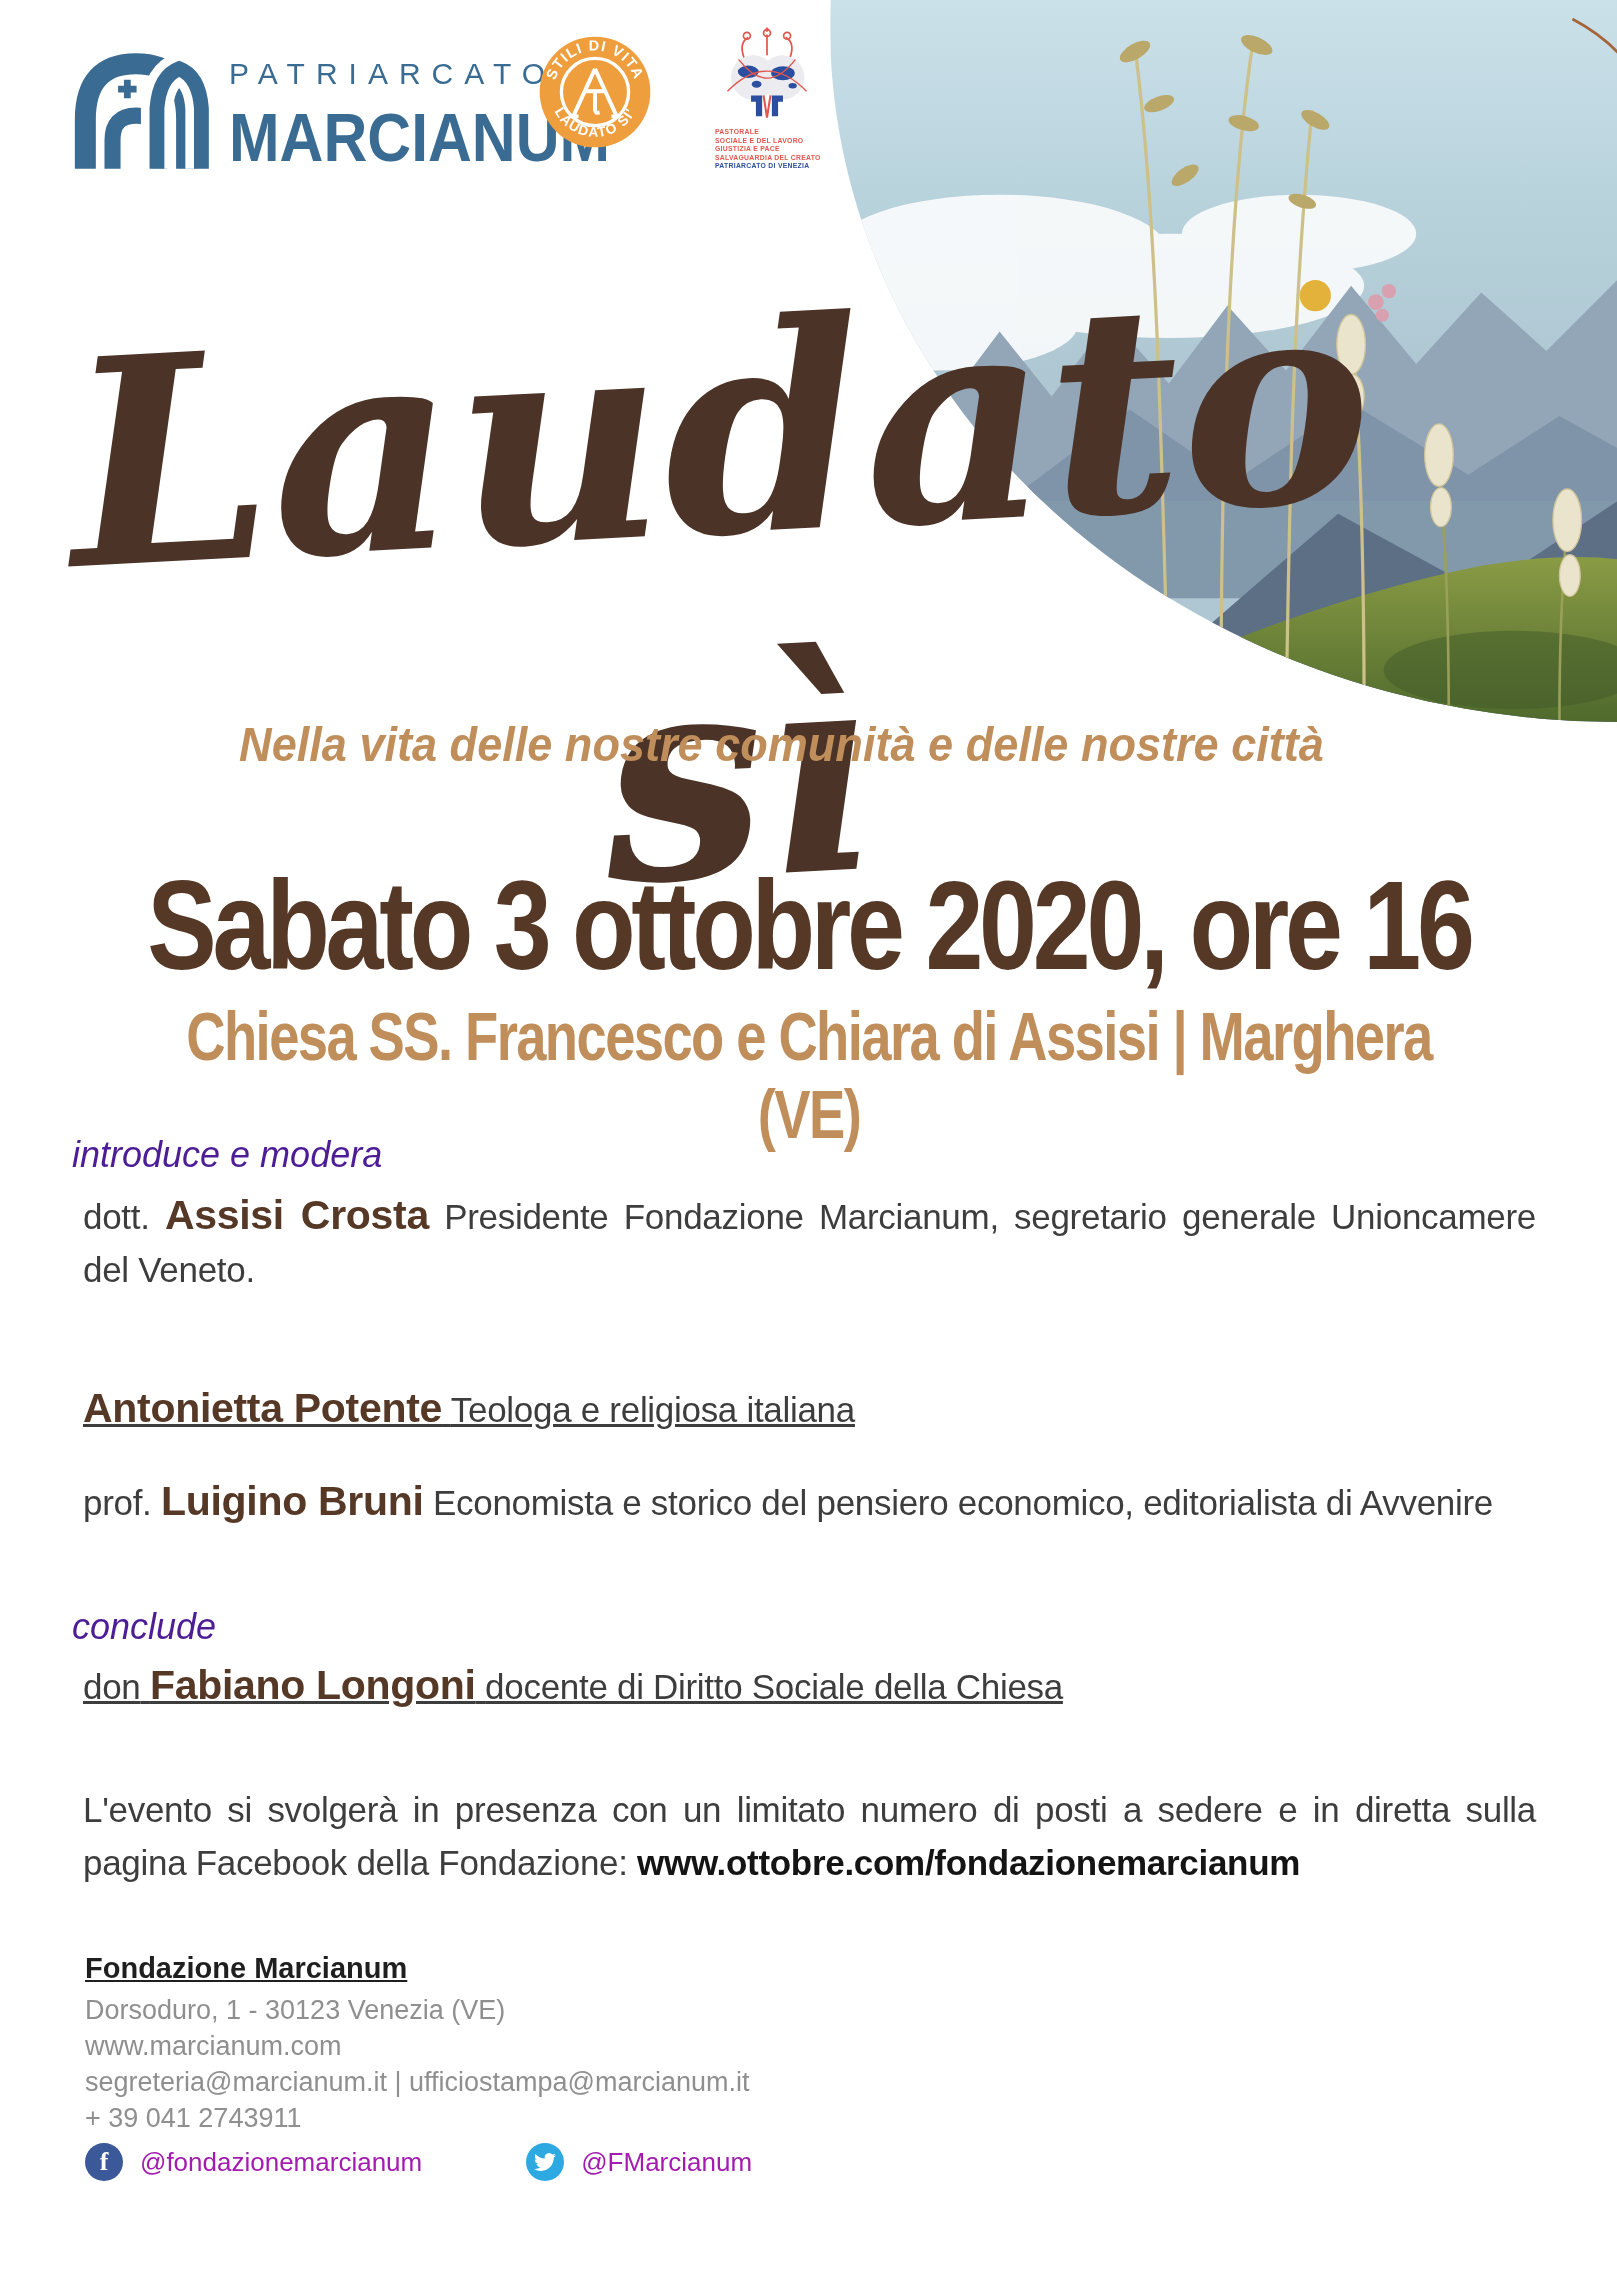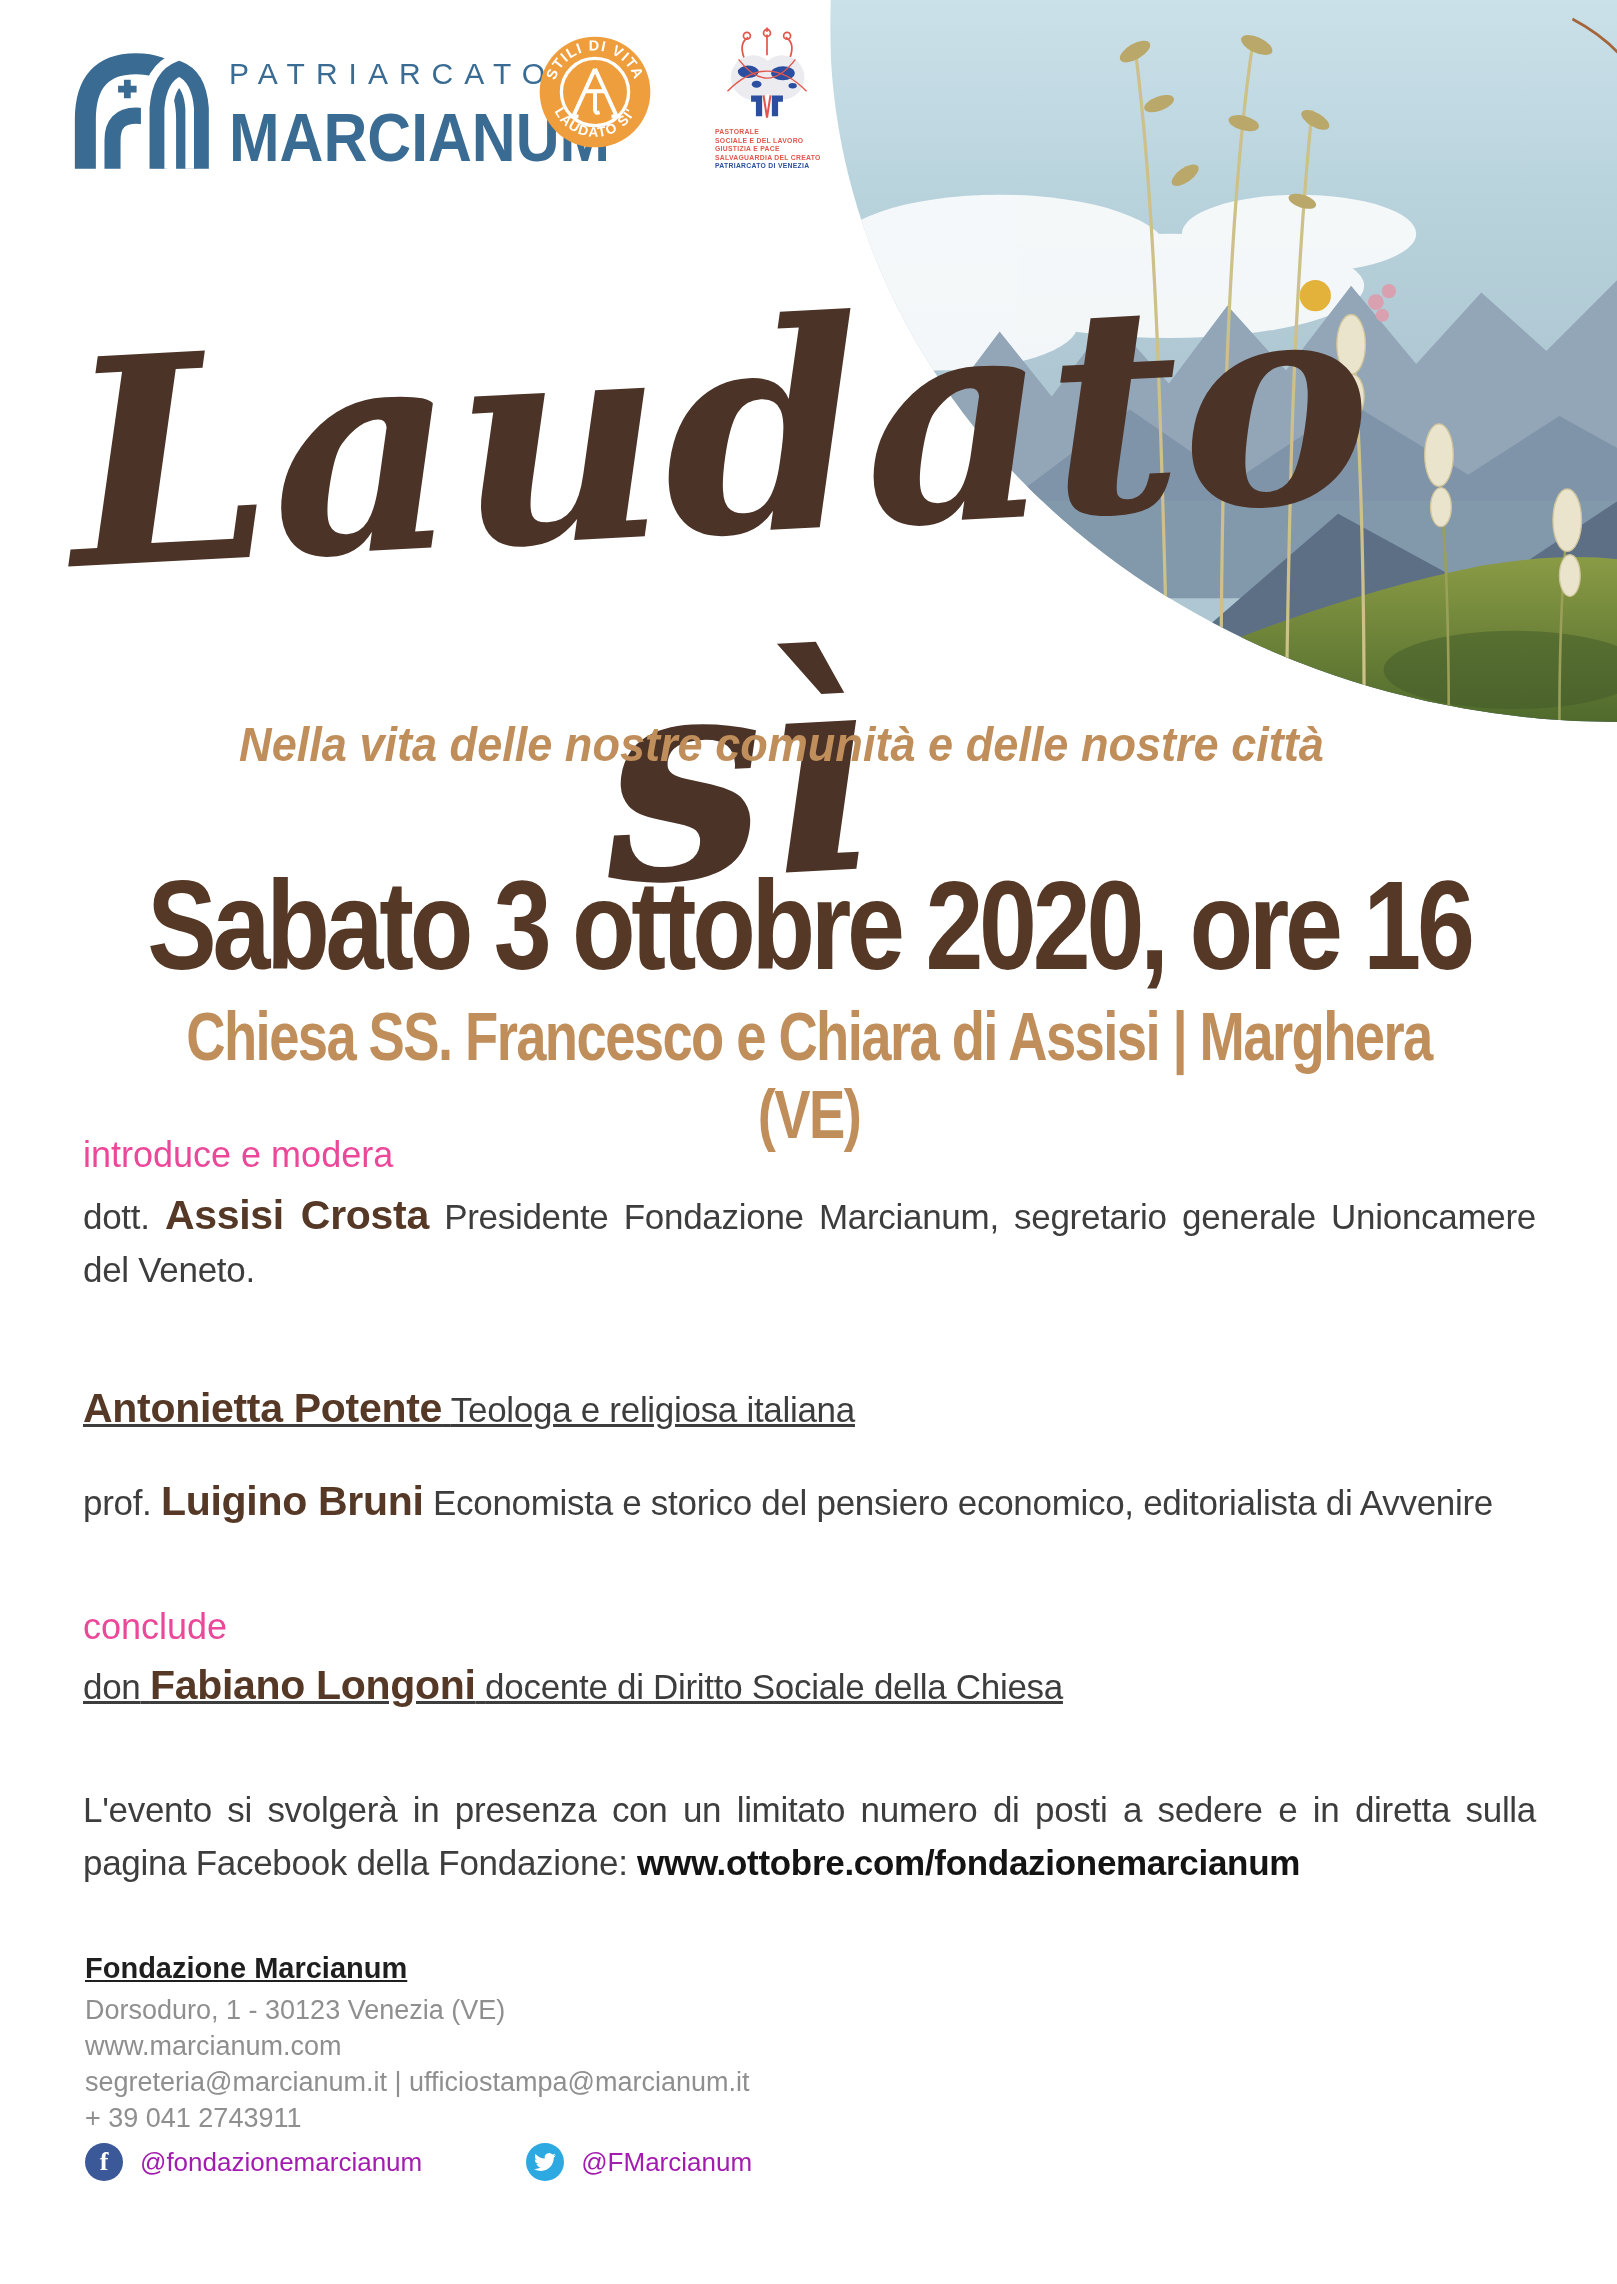--- a/index.html
+++ b/index.html
@@ -33,22 +33,22 @@
               font-size:49px; font-style:italic; font-weight:bold; color:#BF8E5B;
               transform:scaleX(.92); z-index:6; }
   .date-line { position:absolute; left:0; top:852px; width:1618px; text-align:center;
                font-size:127px; font-weight:bold; letter-spacing:-5.2px; color:#553826;
                transform:scaleX(.82); z-index:6; }
   .loc-line { position:absolute; left:0; top:997px; width:1618px; text-align:center;
               font-size:68px; font-weight:bold; letter-spacing:-2px; color:#BF8E5B;
               transform:scaleX(.80); z-index:6; }
 
   
-  .lbl { position:absolute; left:83px; width:1452px; font-size:36px; 
-         color:#ec4899; letter-spacing:0px; }
+  .lbl { position:absolute; left:72px; width:1452px; font-size:36px; font-style:italic;
+         color:#4c1d95; letter-spacing:0px; }
   .para { position:absolute; left:83px; width:1453px; font-size:35px; line-height:53px;
           color:#3D3D3D; text-align:justify; letter-spacing:-0.3px; }
   .para strong.name { font-size:41px; font-weight:bold; color:#553826; }
   .para .pfx { color:#3D3D3D; }
   .oneline { text-align:left;text-decoration:underline; }
 
   .event-note strong.link { font-weight:bold; color:#141414; }
 
   
   .footer { position:absolute; left:85px; top:1952px; }

